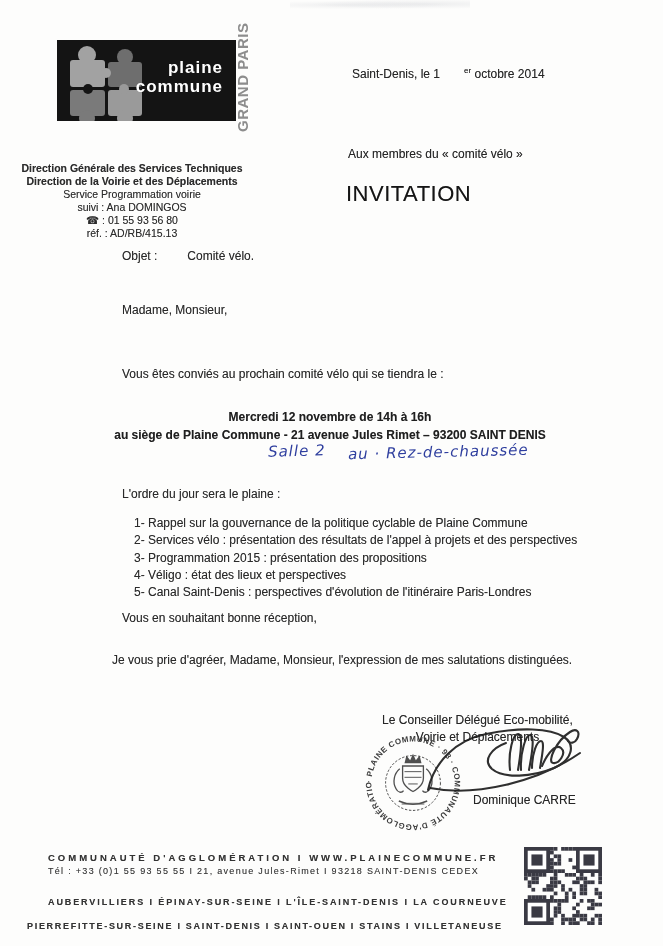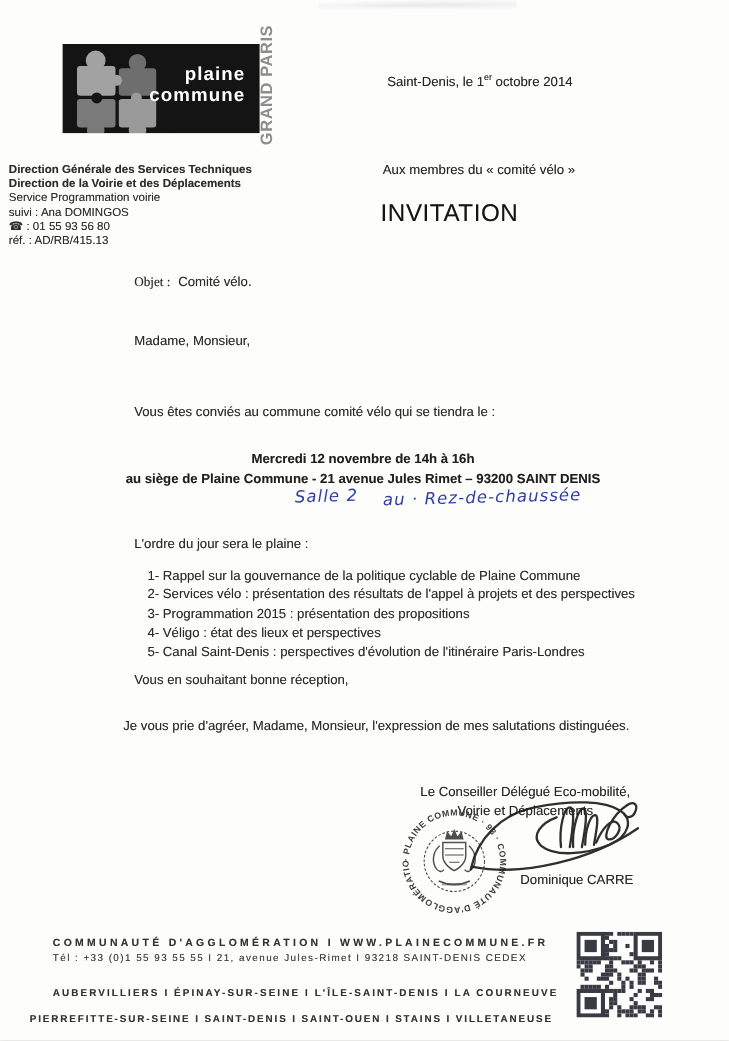--- a/index.html
+++ b/index.html
@@ -14,31 +14,31 @@
 
   
   .logo-box{left:57px;top:40px;width:179px;height:81px;background:#141414;display:flex;align-items:center;}
   .logo-text{position:absolute;right:13px;top:18px;text-align:right;color:#fff;
     font-weight:bold;font-size:17px;line-height:19px;letter-spacing:1px;}
   .grand-paris{left:234px;top:36px;height:96px;width:22px;
     writing-mode:vertical-rl;transform:rotate(180deg);
     color:#8d8d8d;font-weight:bold;font-size:15px;letter-spacing:.5px;white-space:nowrap;}
 
   
-  .sender{left:8px;top:148px;width:248px;text-align:left;font-size:10.5px;line-height:13px;color:#2c2c2c;}
+  .sender{left:8px;top:162px;width:248px;text-align:center;font-size:10.5px;line-height:13px;color:#2c2c2c;}
   .sender .b{font-weight:bold;}
 
   .date-line{left:352px;top:66px;font-size:12px;}
-  .date-line sup{font-size:8px;}
+  .date-line sup{font-size:8px;margin-left:24px;}
   .recipient{left:348px;top:147px;font-size:12px;}
   .title{left:346px;top:181px;font-size:22px;letter-spacing:.5px;color:#151515;}
 
   .body-line{font-size:12px;color:#2a2a2a;}
   .subject{left:122px;top:249px;}
-  .subject .lbl{margin-right:7px;font-family:Liberation Serif, serif;}
+  .subject .lbl{margin-right:30px;}
   .salutation{left:122px;top:303px;}
   .intro{left:122px;top:367px;}
 
   .meeting{left:90px;top:408px;width:480px;text-align:center;font-size:12px;font-weight:bold;line-height:18px;color:#1f1f1f;}
   .handnote{position:absolute;font-size:15px;font-style:italic;letter-spacing:1px;
     font-family:"DejaVu Sans",sans-serif;transform:rotate(-1.5deg);}
   .hand1{left:268px;top:442px;}
   .hand2{left:348px;top:443px;}
 
   .agenda{left:122px;top:486px;width:470px;font-size:12px;line-height:17.2px;color:#2a2a2a;}
@@ -113,21 +113,21 @@
     <span>Saint-Denis, le 1</span><sup>er</sup><span> octobre 2014</span>
   </div>
 
   <div class="abs recipient scan">Aux membres du « comité vélo »</div>
   <div class="abs title scan">INVITATION</div>
 
   <div class="abs body-line subject scan">
     <span class="lbl">Objet :</span><span>Comité vélo.</span>
   </div>
   <div class="abs body-line salutation scan">Madame, Monsieur,</div>
-  <div class="abs body-line intro scan">Vous êtes conviés au commune comité vélo qui se tiendra le :</div>
+  <div class="abs body-line intro scan">Vous êtes conviés au prochain comité vélo qui se tiendra le :</div>
 
   <div class="abs meeting scan">
     <div>Mercredi 12 novembre de 14h à 16h</div>
     <div>au siège de Plaine Commune - 21 avenue Jules Rimet – 93200 SAINT DENIS</div>
   </div>
   <div class="abs handnote hand1" style="color:#2e3e9e">Salle 2</div>
   <div class="abs handnote hand2" style="color:#2e3e9e">au · Rez-de-chaussée</div>
 
   <div class="abs agenda scan">
     <div>L'ordre du jour sera le plaine :</div>

